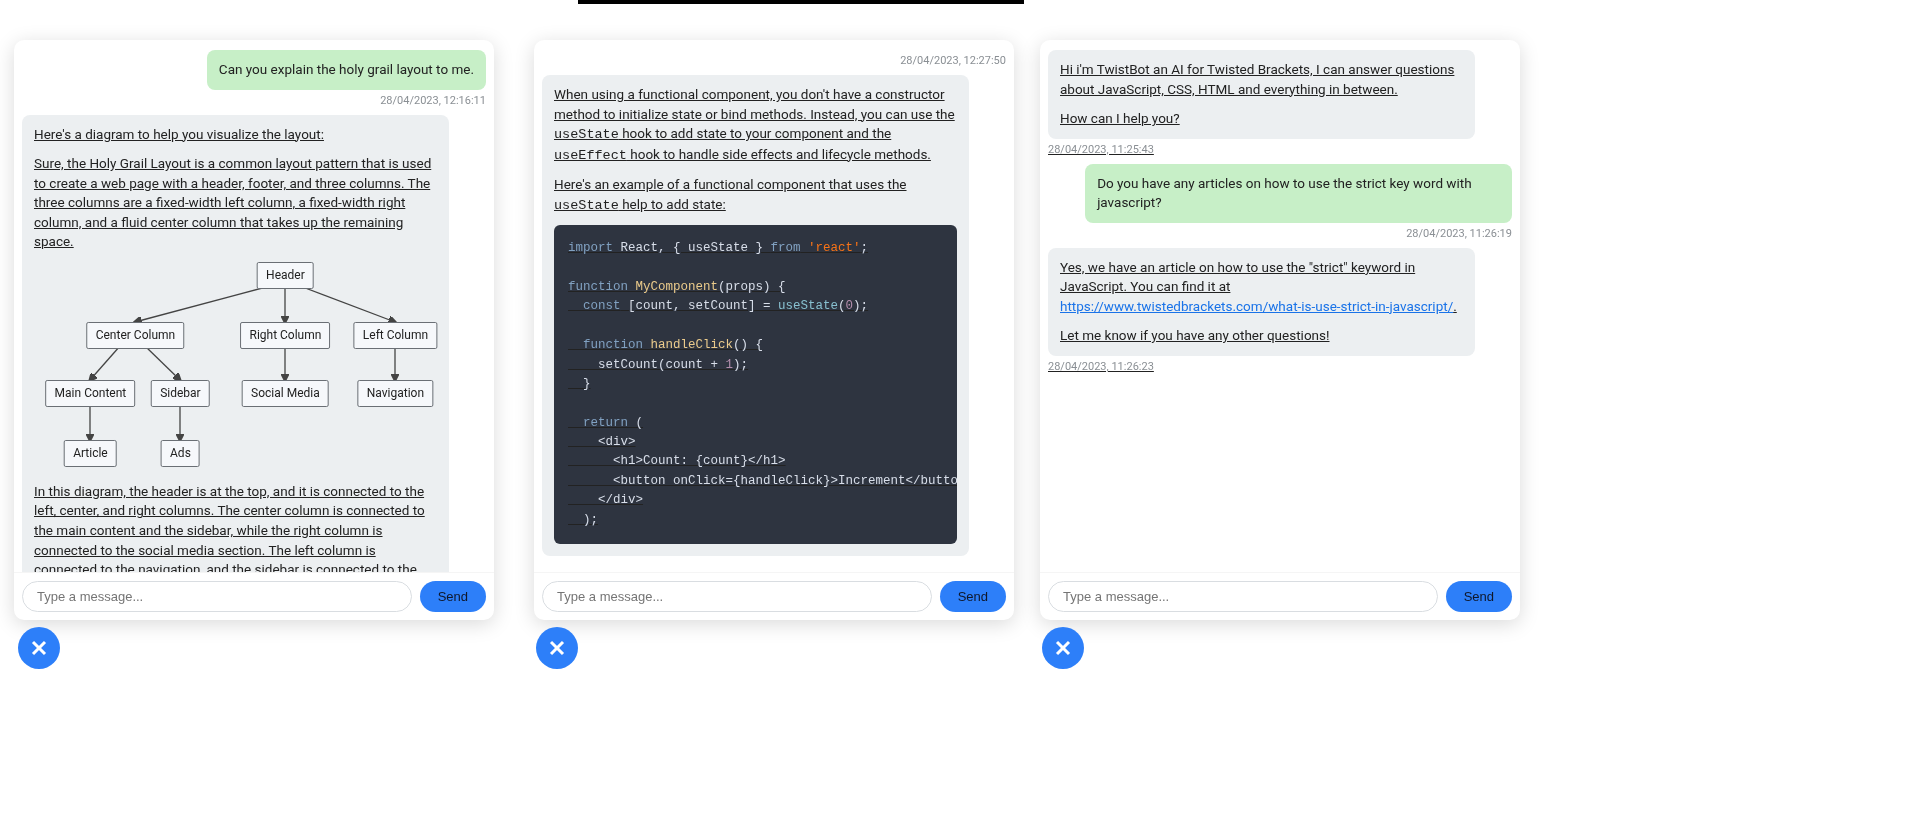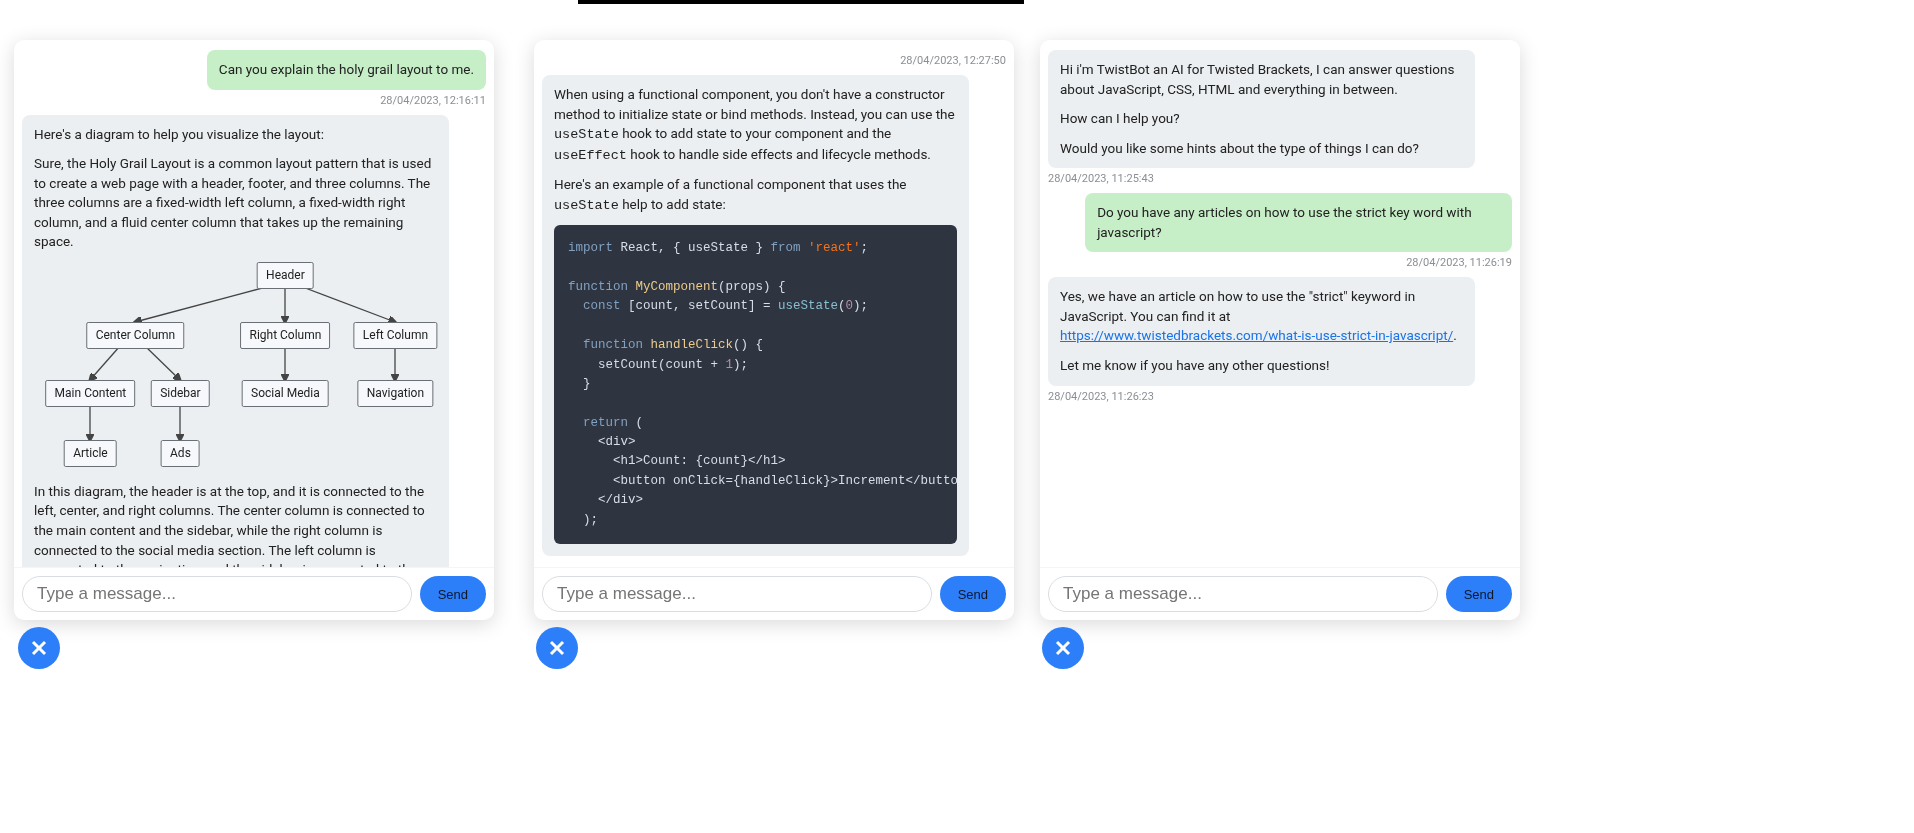--- a/index.html
+++ b/index.html
@@ -34,21 +34,21 @@
   .messages {
     flex: 1;
     overflow-y: auto;
     padding: 10px 8px;
     font-size: 13.5px;
     line-height: 1.45;
     color: #222;
   }
   .msg-row { display:flex; flex-direction:column; margin-bottom:6px; }
   .msg-row.user { align-items:flex-end; }
-  .msg-row.bot { align-items:flex-start; }
+  .msg-row.bot { align-items:flex-start;text-decoration:underline; }
   .bubble {
     max-width: 92%;
     padding: 10px 12px;
     border-radius: 8px;
   }
   .user .bubble { background: #c7efc7; }
   .bot .bubble { background: #eceff1; }
   .timestamp {
     font-size: 11px;
     color: #8a8f94;
@@ -103,21 +103,21 @@
     display:flex;
     padding: 8px;
     gap: 8px;
     border-top: 1px solid rgba(0,0,0,0.04);
   }
   .msg-input {
     flex:1;
     border:1px solid #d9dde1;
     border-radius: 18px;
     padding: 7px 14px;
-    font-size: 17px;
+    font-size: 13px;
     outline:none;
   }
   .send-btn {
     background: #2d7ff9;
     color:#0f172a;
     border:none;
     border-radius: 18px;
     padding: 0 18px;
     font-size: 13px;
     font-weight:500;
@@ -226,21 +226,20 @@
     <button class="send-btn">Send</button>
   </div>
 </div>
 
 <div class="chat-panel panel-3">
   <div class="messages">
     <div class="msg-row bot">
       <div class="bubble">
         <p>Hi i'm TwistBot an AI for Twisted Brackets, I can answer questions about JavaScript, CSS, HTML and everything in between.</p>
         <p>How can I help you?</p>
-        <p>Would you like some hints about the type of things I can do?</p>
       </div>
       <div class="timestamp">28/04/2023, 11:25:43</div>
     </div>
     <div class="msg-row user">
       <div class="bubble">Do you have any articles on how to use the strict key word with javascript?</div>
       <div class="timestamp">28/04/2023, 11:26:19</div>
     </div>
     <div class="msg-row bot">
       <div class="bubble">
         <p><span>Yes, we have an article on how to use the "strict" keyword in JavaScript. You can find it at </span><span class="link">https://www.twistedbrackets.com/what-is-use-strict-in-javascript/</span><span>.</span></p>

